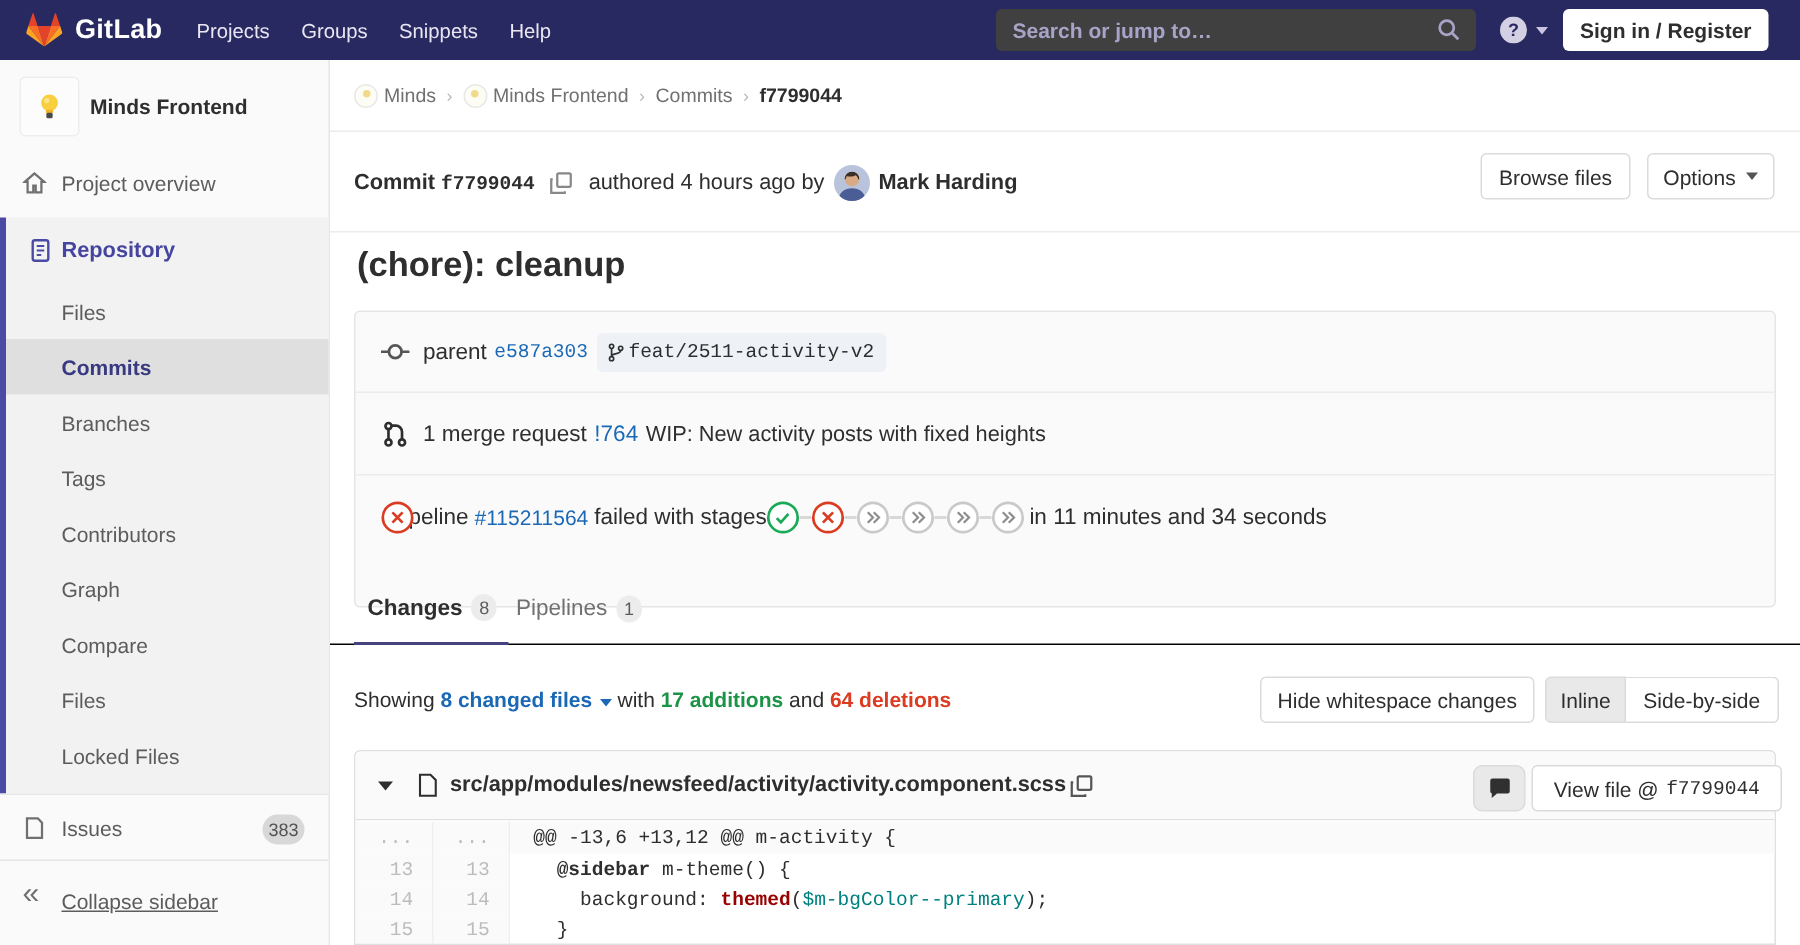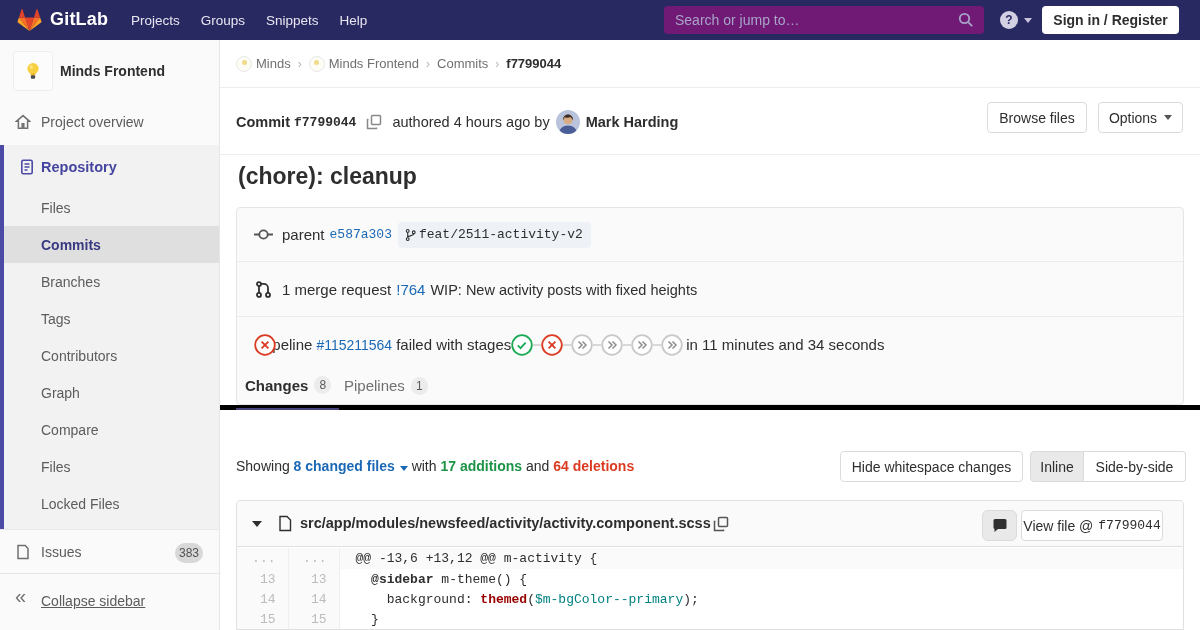--- a/index.html
+++ b/index.html
@@ -6,21 +6,21 @@
 html,body { width:1200px; height:630px; overflow:hidden; background:#fff;
   font-family:"Liberation Sans", sans-serif; color:#2e2e2e; }
 .mono { font-family:"Liberation Mono", monospace; }
 
 
 .navbar { position:absolute; left:0; top:0; width:1200px; height:40px; background:#292961; }
 .logo { position:absolute; left:17px; top:8px; }
 .logo-text { position:absolute; left:50px; top:9px; color:#fff; font-size:18px; font-weight:700; letter-spacing:.2px; }
 .navmenu { position:absolute; left:131px; top:0; height:40px; display:flex; align-items:center; gap:21px; }
 .navmenu span { color:#e8e6f2; font-size:13.5px; font-weight:400; }
-.nav-search { position:absolute; left:664px; top:6px; width:320px; height:28px; background:#701a75; border-radius:4px; }
+.nav-search { position:absolute; left:664px; top:6px; width:320px; height:28px; background:#404040; border-radius:4px;font-weight:bold; }
 .nav-search .ph { position:absolute; left:11px; top:6px; font-size:14px; color:#a8a4c8; }
 .nav-search svg { position:absolute; right:10px; top:6px; }
 .nav-help { position:absolute; left:1000px; top:11px; display:flex; align-items:center; }
 .caret { display:inline-block; width:0; height:0; border-left:4px solid transparent; border-right:4px solid transparent; border-top:5px solid #c9c5e0; margin-left:6px; }
 .signin { position:absolute; left:1042px; top:6px; width:137px; height:28px; background:#fff; border-radius:4px; font-size:14px; font-weight:700; color:#2e2e2e; display:flex; align-items:center; justify-content:center; }
 
 
 .sidebar { position:absolute; left:0; top:40px; width:220px; height:590px; background:#fafafa; border-right:1px solid #e6e6e6; }
 .ctx { position:absolute; left:13px; top:11px; display:flex; align-items:center; }
 .ctx .av { width:40px; height:40px; border:1px solid #eee; border-radius:4px; background:#fcfcfc; display:flex; align-items:center; justify-content:center; }
@@ -52,39 +52,39 @@
 .options .caret { border-top-color:#555; margin-left:7px; }
 
 .title { position:absolute; left:18px; top:123px; font-size:23px; font-weight:700; color:#2e2e2e; }
 
 .infobox { position:absolute; left:16px; top:167px; width:948px; height:198px; border:1px solid #e5e5e5; border-radius:4px; background:#fafafa; }
 .ib-row { position:absolute; left:0; width:946px; display:flex; align-items:center; font-size:15px; color:#2e2e2e; }
 .ib-row .rowic { position:absolute; left:17px; }
 .ib-link { color:#1b69b6; }
 .branch-badge { display:inline-flex; align-items:center; background:#eef2f7; border-radius:4px; height:26px; padding:0 8px 0 6px; margin-left:6px; }
 
-.tabs { position:absolute; left:0; top:322px; width:980px; height:48px; border-bottom:5px solid #000000; }
+.tabs { position:absolute; left:0; top:342px; width:980px; height:48px; border-bottom:1px solid #000000; }
 .tab1 { position:absolute; left:16px; top:0; height:48px; display:flex; align-items:center; font-size:15px; font-weight:700; color:#2e2e2e; border-bottom:2px solid #46437c; padding-left:9px; padding-right:8px; }
 .tab2 { position:absolute; left:124px; top:0; height:47px; display:flex; align-items:center; font-size:15px; color:#707070; }
 .tab-badge { background:#ececec; border-radius:9px; height:18px; min-width:17px; padding:0 4px; display:inline-flex; align-items:center; justify-content:center; font-size:12px; font-weight:400; color:#5c5c5c; margin-left:6px; }
 
 .toolbar { position:absolute; left:16px; top:411px; width:948px; height:31px; }
 .showing { position:absolute; left:0; top:7px; font-size:14px; color:#2e2e2e; }
 .hidews { position:absolute; left:604px; top:0; width:183px; height:31px; }
 .seg { position:absolute; left:794px; top:0; height:31px; display:flex; }
 .seg div { height:31px; display:flex; align-items:center; justify-content:center; font-size:14px; color:#2e2e2e; border:1px solid #dbdbdb; }
 .seg .inline { width:54px; background:#e9e9e9; border-radius:4px 0 0 4px; }
 .seg .sbs { width:102px; background:#fff; border-left:none; border-radius:0 4px 4px 0; }
 
 .diffbox { position:absolute; left:16px; top:460px; width:948px; height:130px; border:1px solid #e0e0e0; border-radius:4px 4px 0 0; }
 .diffhead { position:absolute; left:0; top:0; width:946px; height:46px; background:#fafafa; border-bottom:1px solid #e0e0e0; border-radius:4px 4px 0 0; }
 .dh-caret { position:absolute; left:15px; top:20px; width:0; height:0; border-left:5px solid transparent; border-right:5px solid transparent; border-top:6px solid #2e2e2e; }
 .dh-path { position:absolute; left:63px; top:14px; font-size:14.5px; font-weight:700; color:#2e2e2e; }
 .cmt-btn { position:absolute; left:745px; top:9px; width:35px; height:31px; background:#e9e9e9; border:1px solid #dbdbdb; border-radius:6px; display:flex; align-items:center; justify-content:center; }
-.viewfile { position:absolute; left:784px; top:9px; width:142px; height:31px; font-size:14px; }
+.viewfile { position:absolute; left:784px; top:9px; width:167px; height:31px; font-size:14px; }
 
 table.diff { position:absolute; left:0; top:47px; border-collapse:collapse; width:946px; font-family:"Liberation Mono", monospace; font-size:13px; }
 table.diff td { height:20px; white-space:pre; }
 table.diff td.ln { width:51px; background:#fafafa; color:#bcbcbc; text-align:right; padding-right:12px; border-right:1px solid #efefef; }
 table.diff td.code { padding-left:16px; color:#2e2e2e; }
 tr.hunk td { background:#fafafa; color:#a3a3a3; height:21px; }
 .k { font-weight:700; color:#2e2e2e; }
 .nf { font-weight:700; color:#990000; }
 .var { color:#008080; }
 </style>

